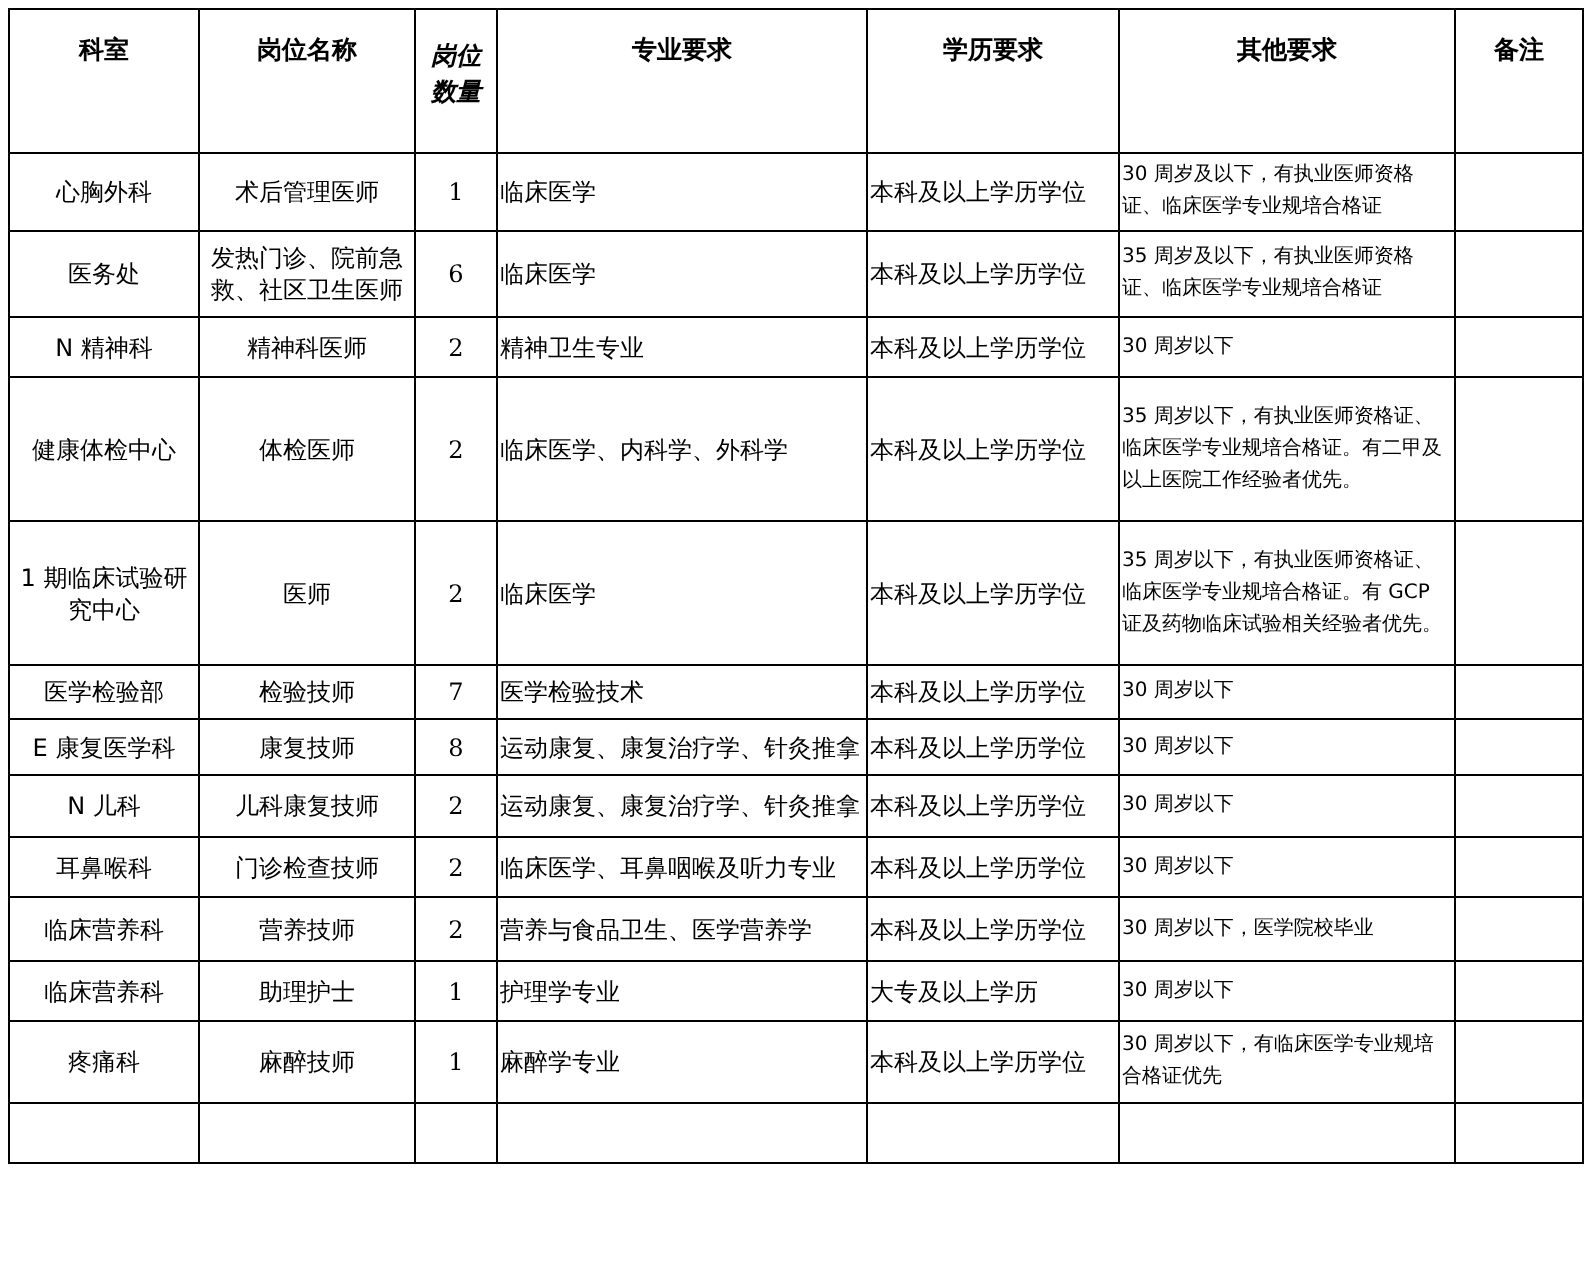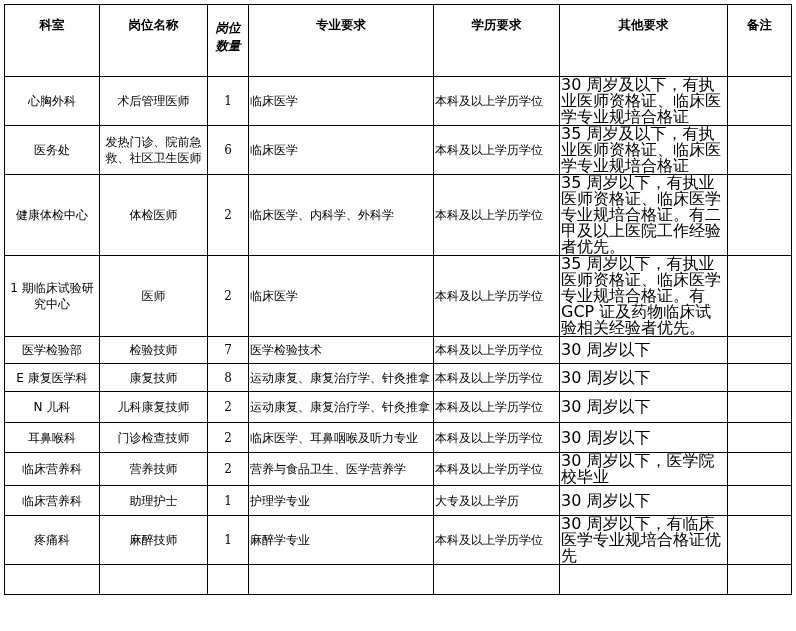--- a/index.html
+++ b/index.html
@@ -7,21 +7,21 @@
            font-family: "DejaVu Sans", "Liberation Sans", sans-serif; color: #000; }
     table.recruit { position: absolute; left: 4px; top: 4px; border-collapse: collapse;
                     table-layout: fixed; width: 787px; font-size: 12px; }
     table.recruit td, table.recruit th { border: 1px solid #000; padding: 0 1px; line-height: 16px;
                     vertical-align: middle; overflow: hidden; }
     table.recruit th { font-weight: bold; font-size: 12.5px; height: 57px; vertical-align: top; padding-top: 12px; text-align: center; }
     td.c { text-align: center; }
     td.l { text-align: left; }
     td.top { vertical-align: top; padding-top: 4px; }
     td.count { text-align: center; font-family: "DejaVu Serif", "Liberation Serif", serif; }
-    td.other { font-size: 16px; line-height: 15px; }
+    td.other { font-size: 10px; line-height: 15px; }
   </style>
 </head>
 <body>
 
 <table class="recruit">
   <colgroup>
     <col style="width:95px">
       <col style="width:108px">
       <col style="width:41px">
     <col style="width:185px">
@@ -54,20 +54,29 @@
         <td class="c top"></td>
       </tr>
       <tr style="height: 43px;">
         <td class="c">医务处</td>
         <td class="c">发热门诊、院前急救、社区卫生医师</td>
         <td class="count">6</td>
         <td class="l">临床医学</td>
         <td class="l">本科及以上学历学位</td>
         <td class="l other">35 周岁及以下，有执业医师资格证、临床医学专业规培合格证</td>
         <td class="c"></td>
+      </tr>
+      <tr style="height: 30px;">
+        <td class="c top">N 精神科</td>
+        <td class="c top">精神科医师</td>
+        <td class="count top">2</td>
+        <td class="l top">精神卫生专业</td>
+        <td class="l top">本科及以上学历学位</td>
+        <td class="l other top">30 周岁以下</td>
+        <td class="c top"></td>
       </tr>
       <tr style="height: 72px;">
         <td class="c">健康体检中心</td>
         <td class="c">体检医师</td>
         <td class="count">2</td>
         <td class="l">临床医学、内科学、外科学</td>
         <td class="l">本科及以上学历学位</td>
         <td class="l other">35 周岁以下，有执业医师资格证、临床医学专业规培合格证。有二甲及以上医院工作经验者优先。</td>
         <td class="c"></td>
       </tr>

